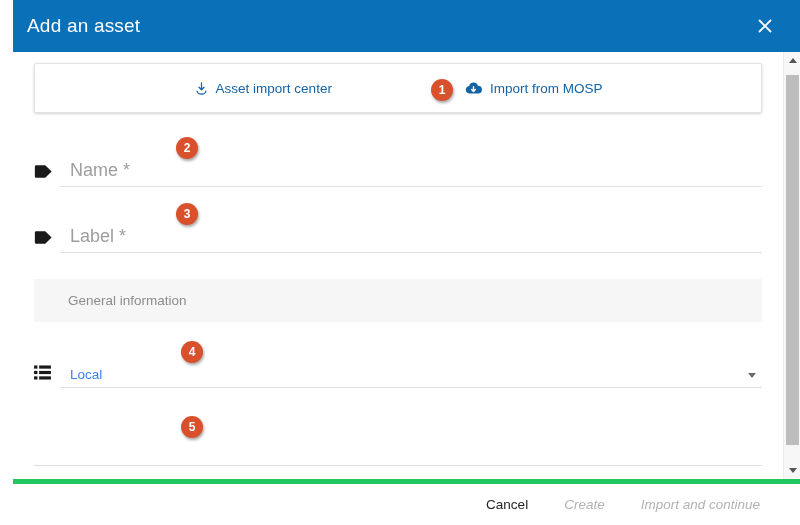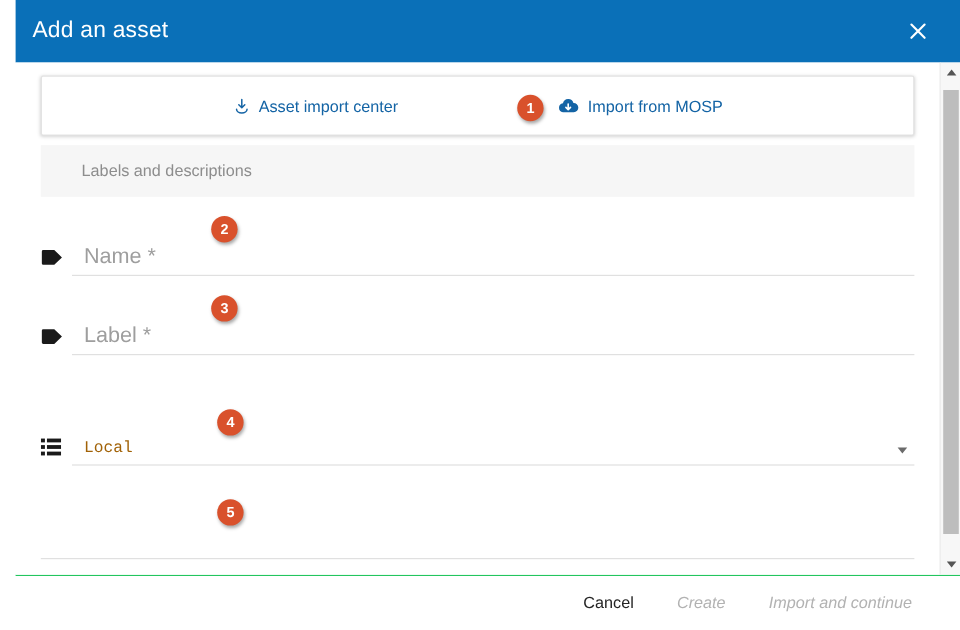--- a/index.html
+++ b/index.html
@@ -113,23 +113,22 @@
     color: #9e9e9e;
     font-size: 18px;
   }
   .field-minilabel {
     color: #8a8a8a;
     font-size: 9.5px;
     line-height: 12px;
     margin-bottom: 2px;
   }
   .field-value {
-    color: #a16207;
+    color: #3b82f6;
     font-size: 13.5px;
-    font-family: Liberation Mono, monospace;
   }
   .caret {
     position: absolute;
     right: 6px; bottom: 9px;
     width: 0; height: 0;
     border-left: 4.5px solid transparent;
     border-right: 4.5px solid transparent;
     border-top: 5px solid #6b6b6b;
     cursor: pointer;
   }
@@ -185,21 +184,21 @@
     top: 23px; height: 370px;
     background: #bdbdbd;
     cursor: pointer;
   }
 
   
   .footer {
     flex: 0 0 auto;
     height: 46px;
     background: #ffffff;
-    border-top: 1px solid #22c55e;
+    border-top: 5px solid #22c55e;
     display: flex; align-items: center; justify-content: flex-end;
     padding-right: 22px;
     gap: 0;
   }
   .footer-btn {
     font-size: 13.5px;
     padding: 6px 18px;
     cursor: pointer;
     background: none; border: none;
     font-family: "Liberation Sans", sans-serif;
@@ -235,23 +234,20 @@
         <div class="import-link">
           <svg width="19" height="15" viewBox="0 0 26 20">
             <path d="M7 17 A5.2 5.2 0 0 1 7 6.7 A6.2 6.2 0 0 1 19 6.3 A4.7 4.7 0 0 1 19.4 17 Z" fill="#1464a5"></path>
             <path d="M13 7.5 L13 13.5 M10.4 11.3 L13 14 L15.6 11.3" stroke="#ffffff" stroke-width="1.9" fill="none" stroke-linecap="round" stroke-linejoin="round"></path>
           </svg>
           <span>Import from MOSP</span>
         </div>
         <div class="badge" style="left:396px; top:15px;">1</div>
       </div>
 
-      <div class="section-band">
-        <span>Labels and descriptions</span>
-      </div>
 
       <div class="spacer-sm"></div>
 
       <div class="field-row">
         <div class="field-icon">
           <svg width="19" height="15" viewBox="0 0 22 16">
             <path d="M1 2.2 A1.4 1.4 0 0 1 2.4 0.8 L13 0.8 L20.4 8 L13 15.2 L2.4 15.2 A1.4 1.4 0 0 1 1 13.8 Z" fill="#1a1a1a"></path>
           </svg>
         </div>
         <div class="field-input">
@@ -269,20 +265,23 @@
           </svg>
         </div>
         <div class="field-input">
           <span class="field-placeholder">Label *</span>
         </div>
         <div class="badge" style="left:163px; top:2px;">3</div>
       </div>
 
       <div class="spacer-md"></div>
 
+      <div class="section-band">
+        <span>General information</span>
+      </div>
 
       <div class="spacer-sm"></div>
 
       <div class="field-row">
         <div class="field-icon">
           <svg width="17" height="15" viewBox="0 0 18 16">
             <rect x="0" y="0.5" width="3.6" height="3.4" fill="#1a1a1a"></rect>
             <rect x="5.4" y="0.5" width="12.6" height="3.4" fill="#1a1a1a"></rect>
             <rect x="0" y="6.3" width="3.6" height="3.4" fill="#1a1a1a"></rect>
             <rect x="5.4" y="6.3" width="12.6" height="3.4" fill="#1a1a1a"></rect>

